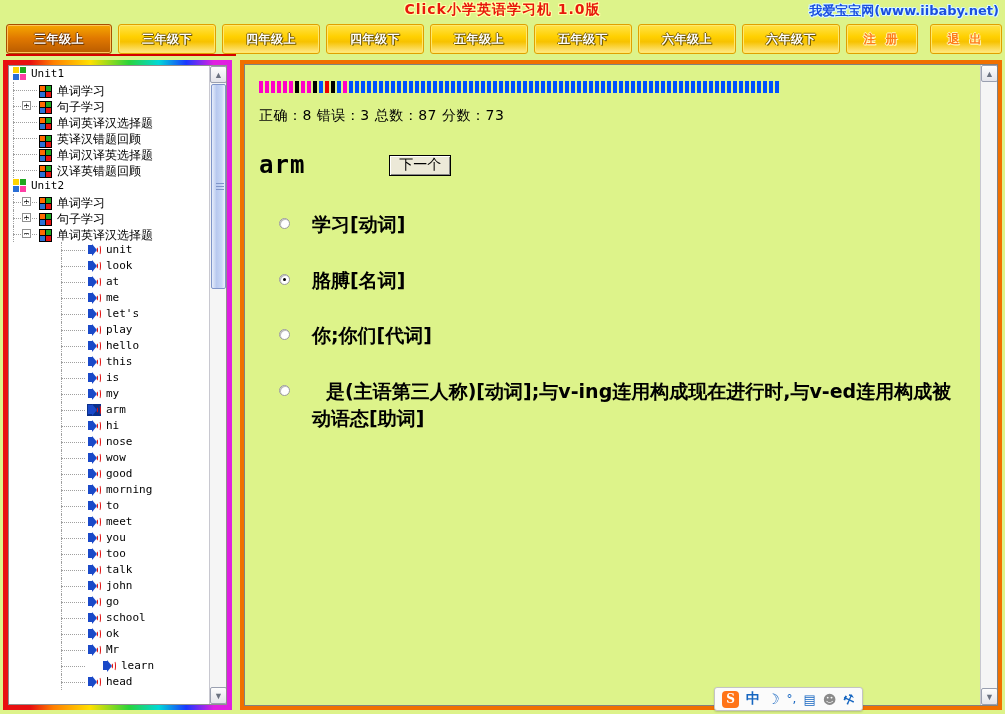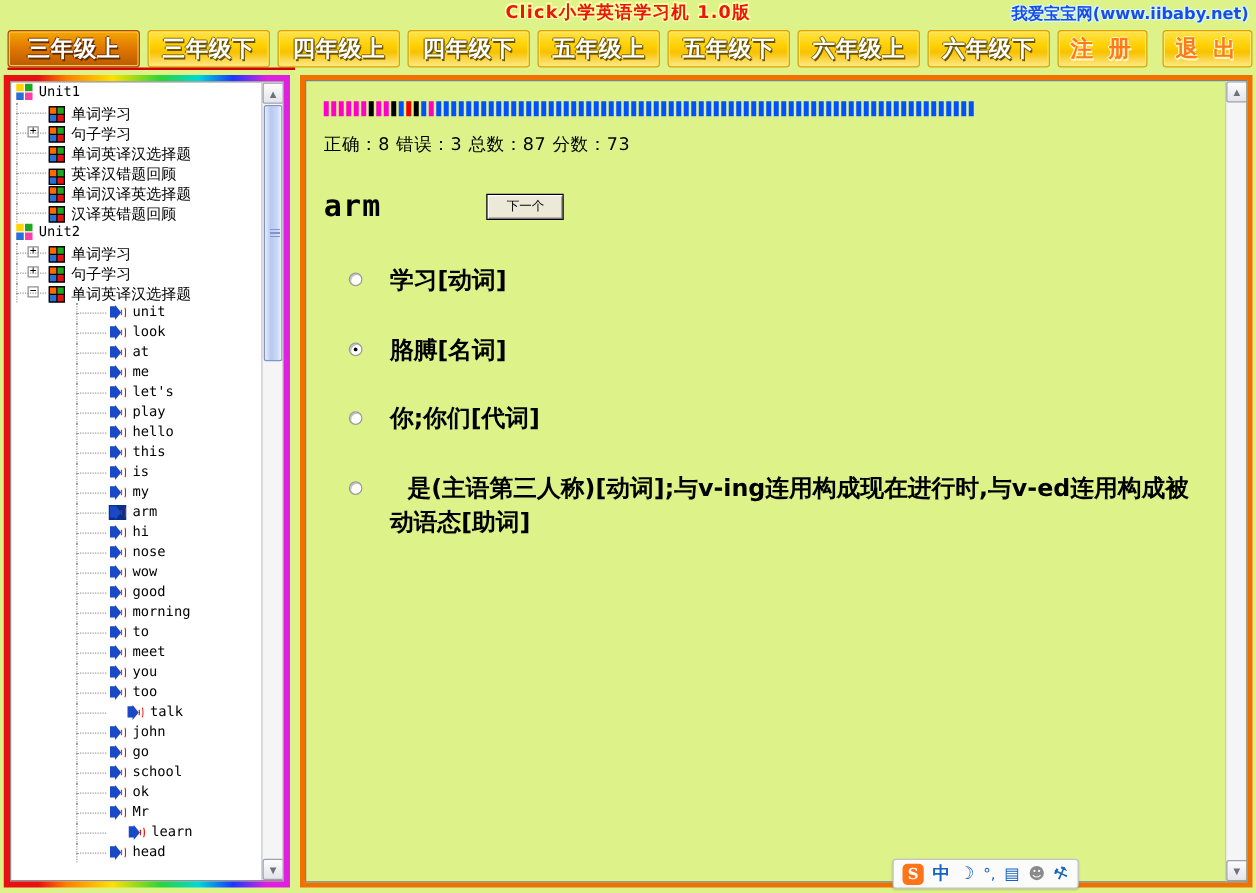--- a/index.html
+++ b/index.html
@@ -50,21 +50,21 @@
     background: #ddf38a;
   }
   .tab {
     position: absolute; top: 0; height: 30px;
     border: 1px solid #e0a000;
     border-radius: 3px;
     background: linear-gradient(to bottom, #ffe34a 0%, #ffd000 42%, #f7c200 60%, #ffe98a 100%);
     box-shadow: inset 0 0 0 1px #ffe96d;
     display: flex; align-items: center; justify-content: center;
     font-family: "DejaVu Sans", sans-serif;
-    font-size: 18px; font-weight: bold;
+    font-size: 12px; font-weight: bold;
     color: #ffffff;
     text-shadow: 1px 1px 0 #6b5400, -1px 0 0 #8a6c00, 0 -1px 0 #8a6c00, 1px 0 0 #8a6c00;
     cursor: pointer; white-space: nowrap;
     letter-spacing: 0.5px;
   }
   .tab.active {
     background: linear-gradient(to bottom, #f6a800 0%, #e07800 48%, #b95b00 100%);
     border-color: #a85000;
     box-shadow: inset 0 0 0 1px #ffc45a;
     color: #fff;
@@ -229,21 +229,21 @@
     font-size:24px; font-weight:bold; color:#000;
     letter-spacing:1px;
   }
   #next-btn {
     margin-left:84px;
     min-width:62px; height:21px;
     background:#ece9d8;
     border:1px solid #000;
     box-shadow: inset 1px 1px 0 #fff, inset -1px -1px 0 #888;
     font-family:"DejaVu Sans", sans-serif;
-    font-size:10px; color:#000;
+    font-size:14px; color:#000;
     display:flex; align-items:center; justify-content:center;
     cursor:pointer; padding:0 8px;
   }
   .opt {
     display:flex; align-items:flex-start;
     margin-top:28px;
   }
   .opt:first-of-type { margin-top:32px; }
   .radio {
     flex:0 0 auto;
@@ -743,21 +743,21 @@
                 <span class="cone"></span>
                 <span class="wv1"></span>
                 <span class="wv2"></span>
               </span>
               <span class="tree-label">too</span>
             </div>
           </div>
           <div class="tree-row">
             <div class="dotline" style="left: 52px; width: 24px; top: 8px;"></div>
             <div class="vline" style="left: 52px; top: 0px; height: 16px;"></div>
-            <div style="position: absolute; left: 92px; top: 1px; display: flex; align-items: center;">
+            <div style="position: absolute; left: 78px; top: 1px; display: flex; align-items: center;">
               <span class="spk">
                 <span class="body"></span>
                 <span class="cone"></span>
                 <span class="wv1"></span>
                 <span class="wv2"></span>
               </span>
               <span class="tree-label">talk</span>
             </div>
           </div>
           <div class="tree-row">

